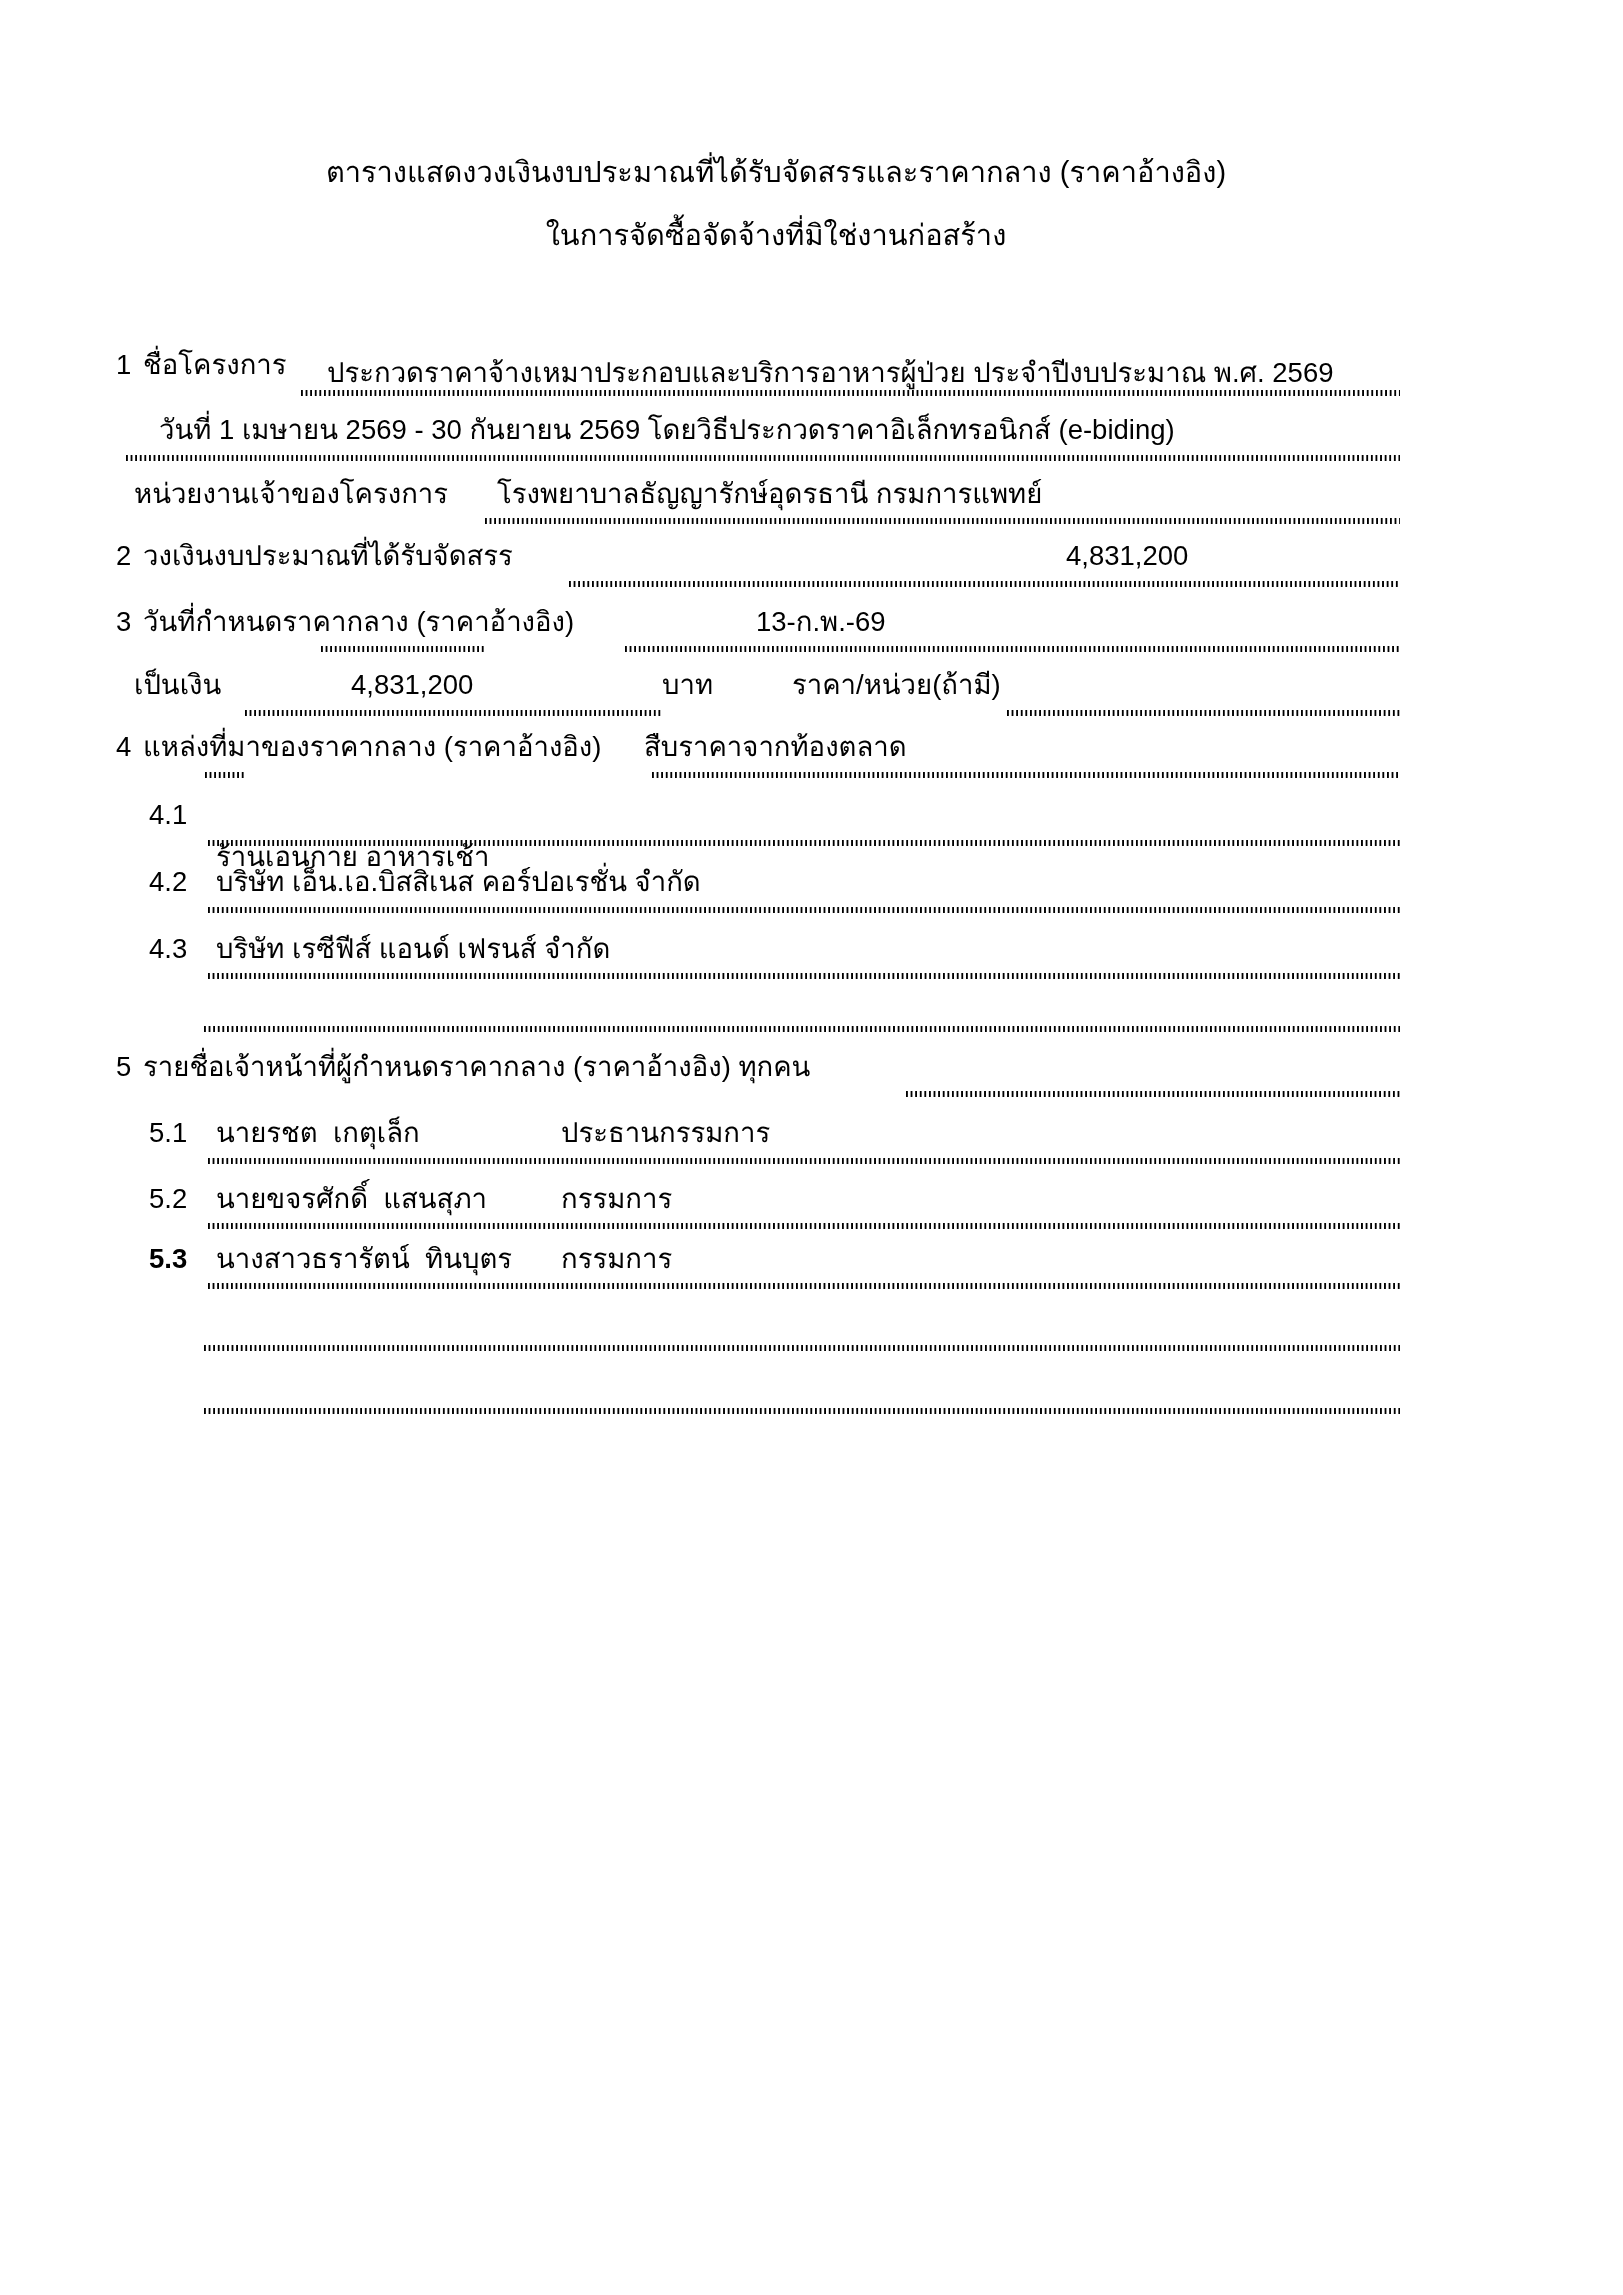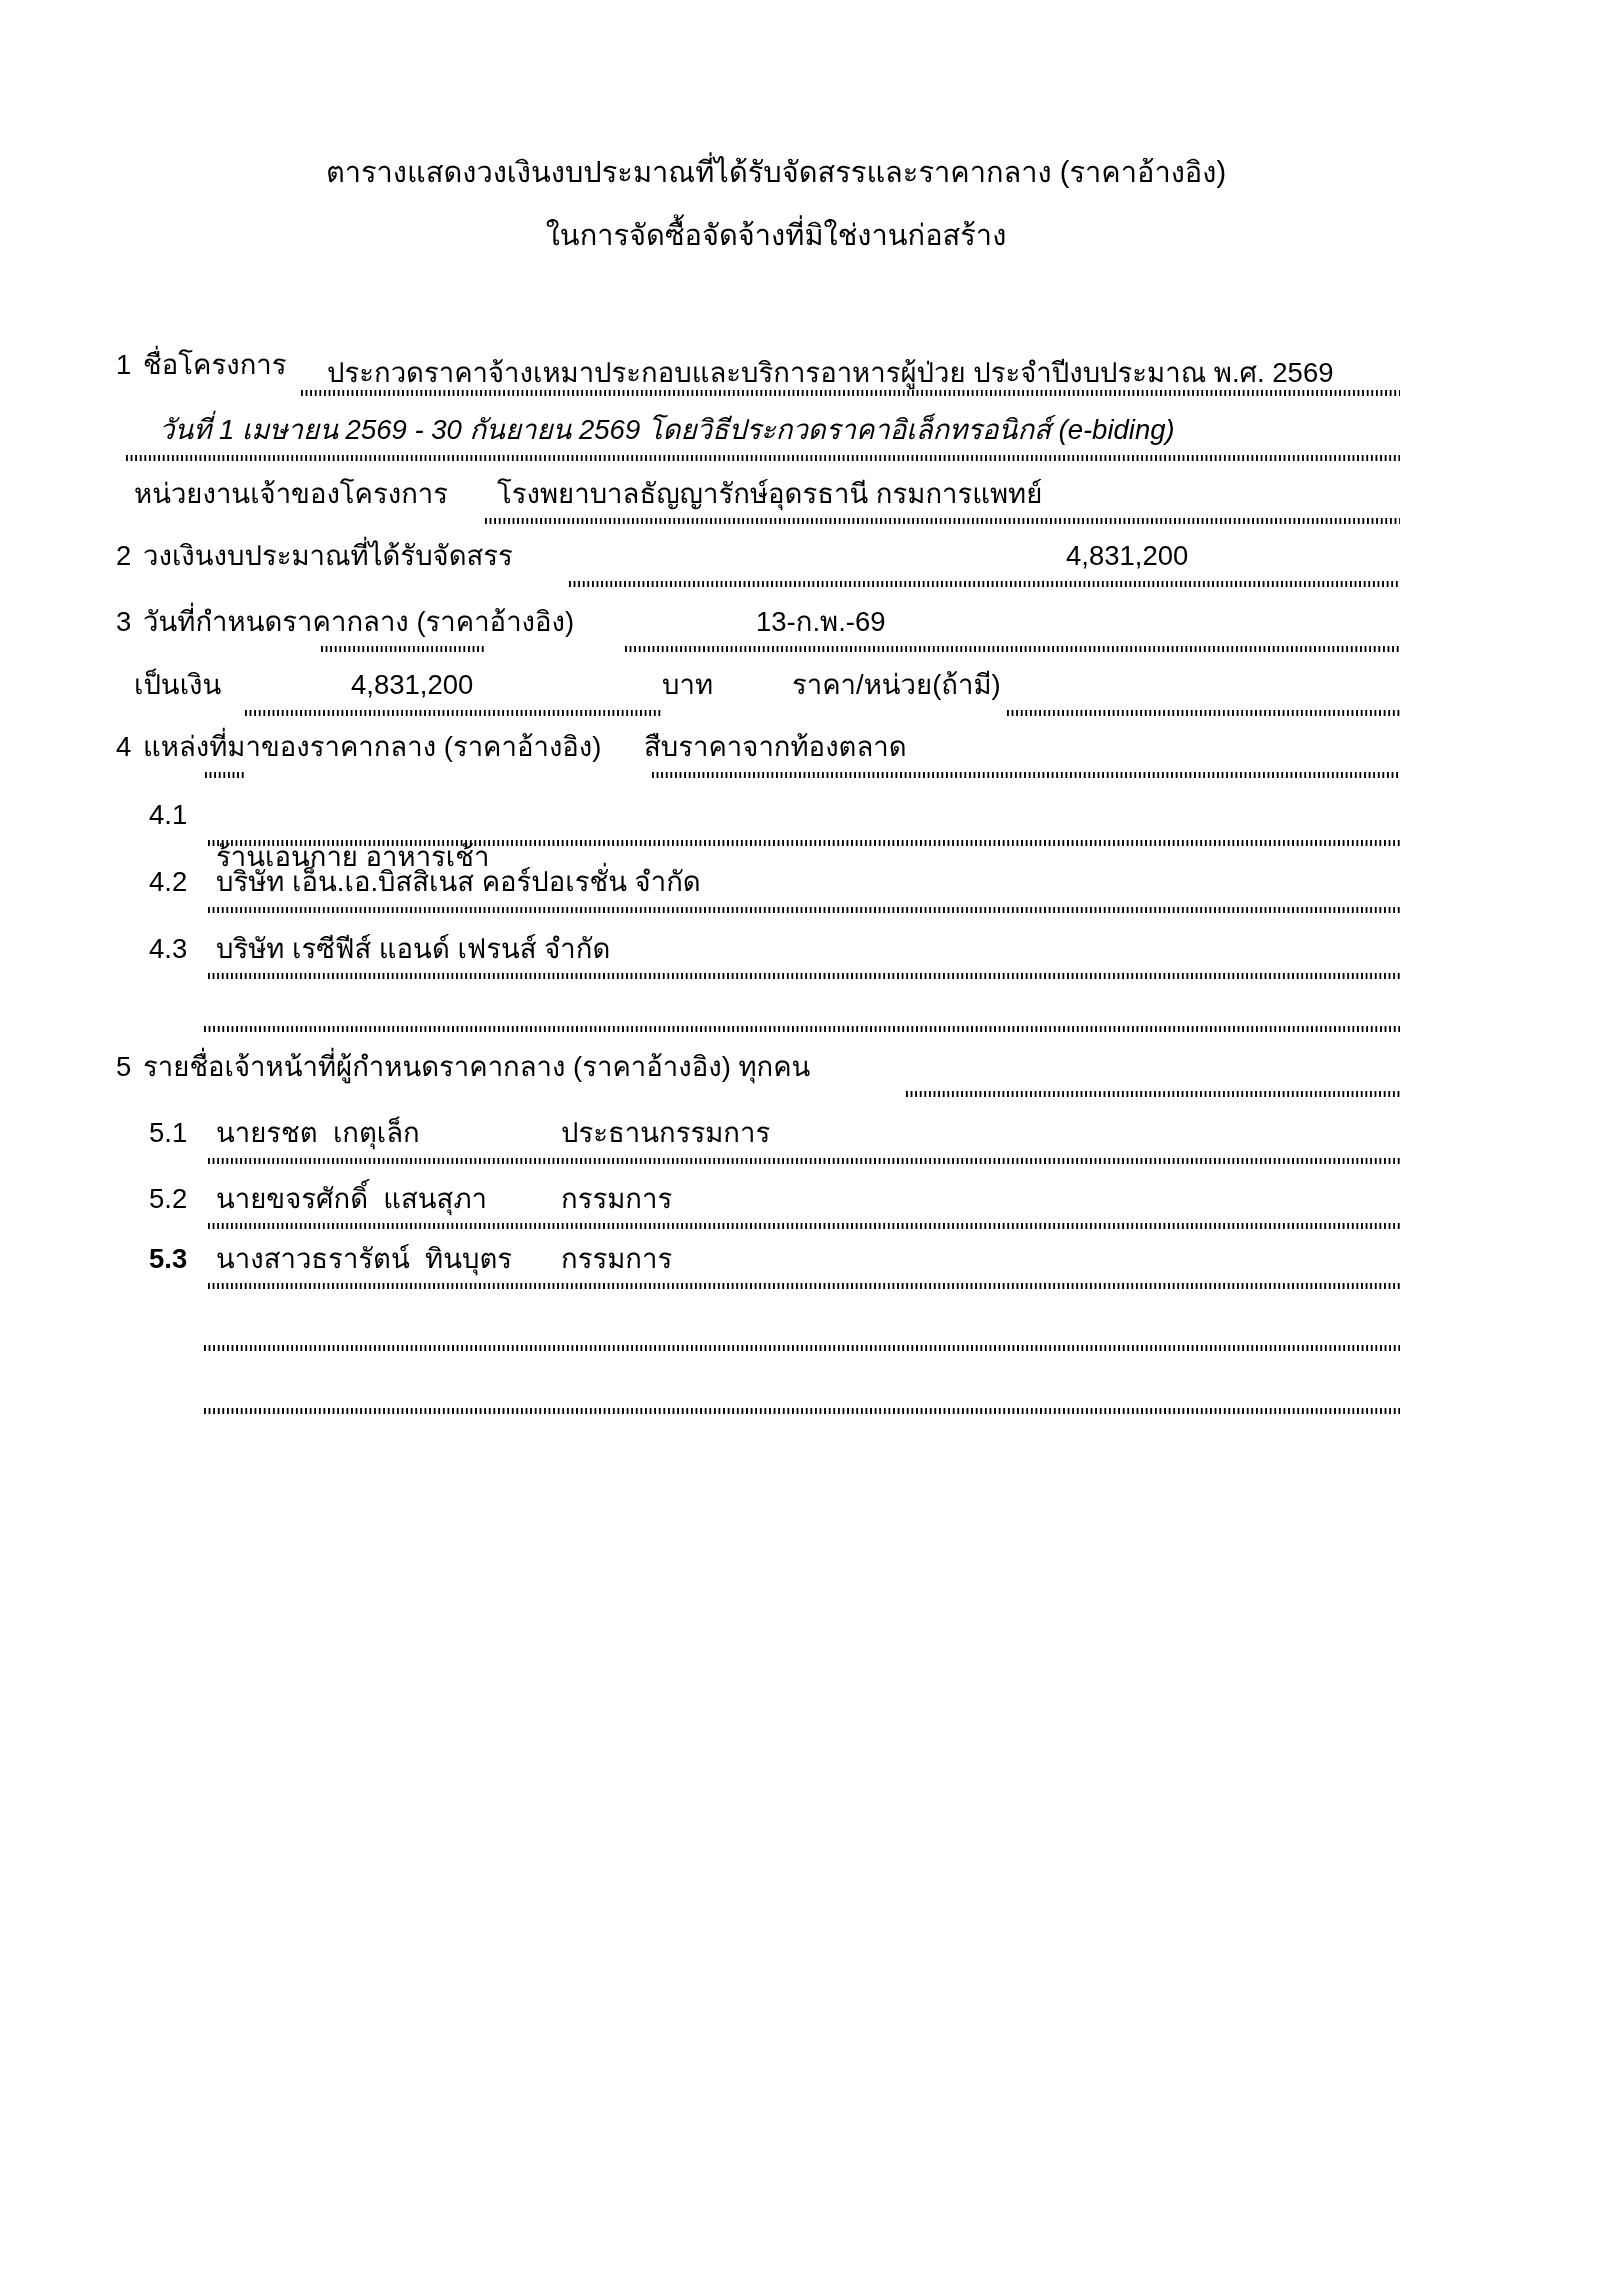--- a/index.html
+++ b/index.html
@@ -42,21 +42,21 @@
 
 <div class="page">
 
   <div class="title" style="top:157px;">ตารางแสดงวงเงินงบประมาณที่ได้รับจัดสรรและราคากลาง (ราคาอ้างอิง)</div>
   <div class="title" style="top:220px;">ในการจัดซื้อจัดจ้างที่มิใช่งานก่อสร้าง</div>
 
   <div class="t" style="left:116px;top:349px;"><span class="num">1</span><span>ชื่อโครงการ</span></div>
   <div class="t" style="left:316px;top:357px;margin-left:11px;">ประกวดราคาจ้างเหมาประกอบและบริการอาหารผู้ป่วย ประจำปีงบประมาณ พ.ศ. 2569</div>
   <div class="dots" style="left:301px;top:390px;width:1223px;"></div>
 
-  <div class="t" style="left:159px;top:414px;font-style:italic;">วันที่ 1 เมษายน 2569 - 30 กันยายน 2569 โดยวิธีประกวดราคาอิเล็กทรอนิกส์ (e-biding)</div>
+  <div class="t" style="left:159px;top:414px;">วันที่ 1 เมษายน 2569 - 30 กันยายน 2569 โดยวิธีประกวดราคาอิเล็กทรอนิกส์ (e-biding)</div>
   <div class="dots" style="left:126px;top:455px;width:1399px;"></div>
 
   <div class="t" style="left:134px;top:478px;">หน่วยงานเจ้าของโครงการ</div>
   <div class="t" style="left:497px;top:478px;">โรงพยาบาลธัญญารักษ์อุดรธานี กรมการแพทย์</div>
   <div class="dots" style="left:485px;top:518px;width:1034px;"></div>
 
   <div class="t" style="left:116px;top:540px;"><span class="num">2</span><span>วงเงินงบประมาณที่ได้รับจัดสรร</span></div>
   <div class="t" style="left:1066px;top:540px;">4,831,200</div>
   <div class="t" style="left:1410px;top:540px;">บาท</div>
   <div class="dots" style="left:569px;top:581px;width:831px;"></div>

